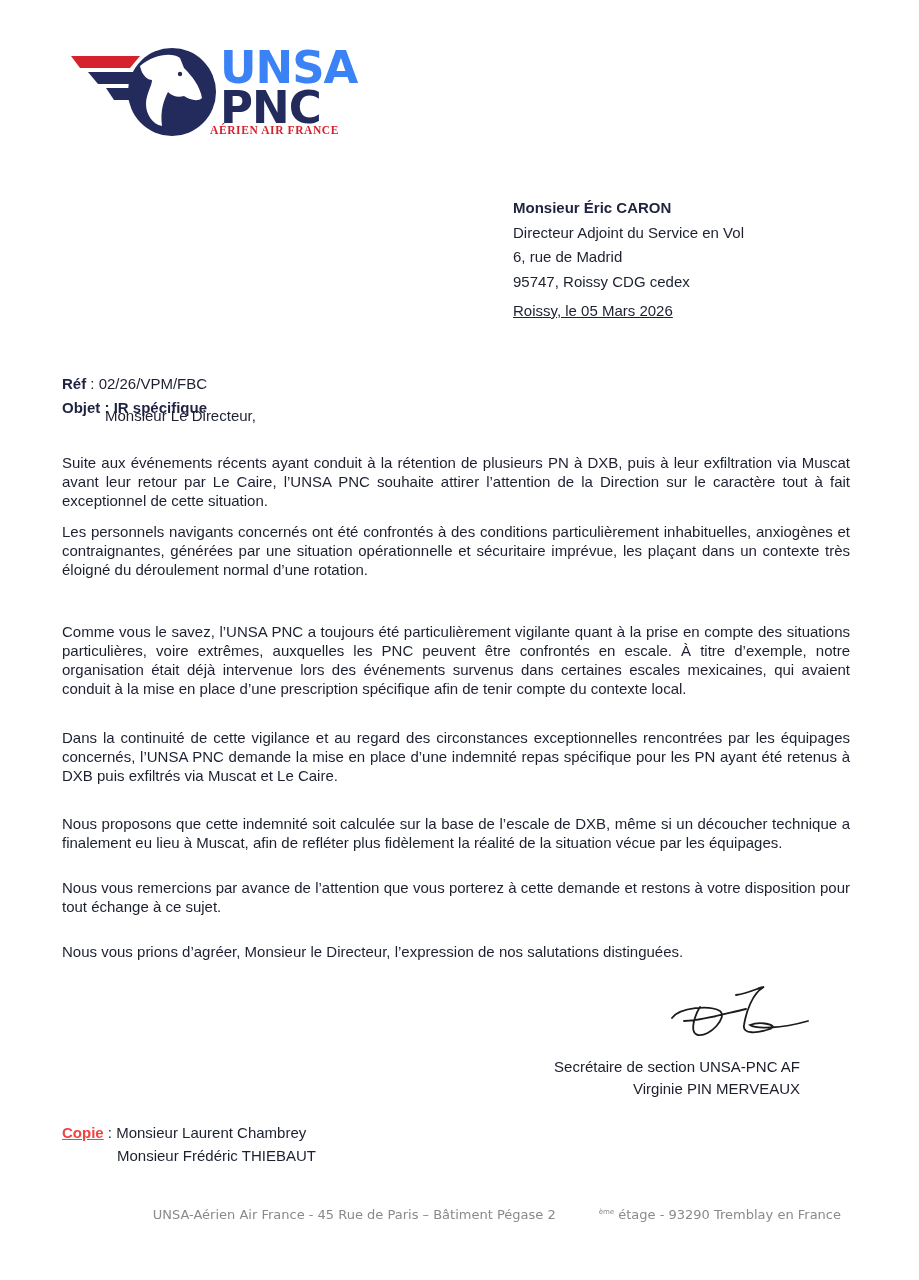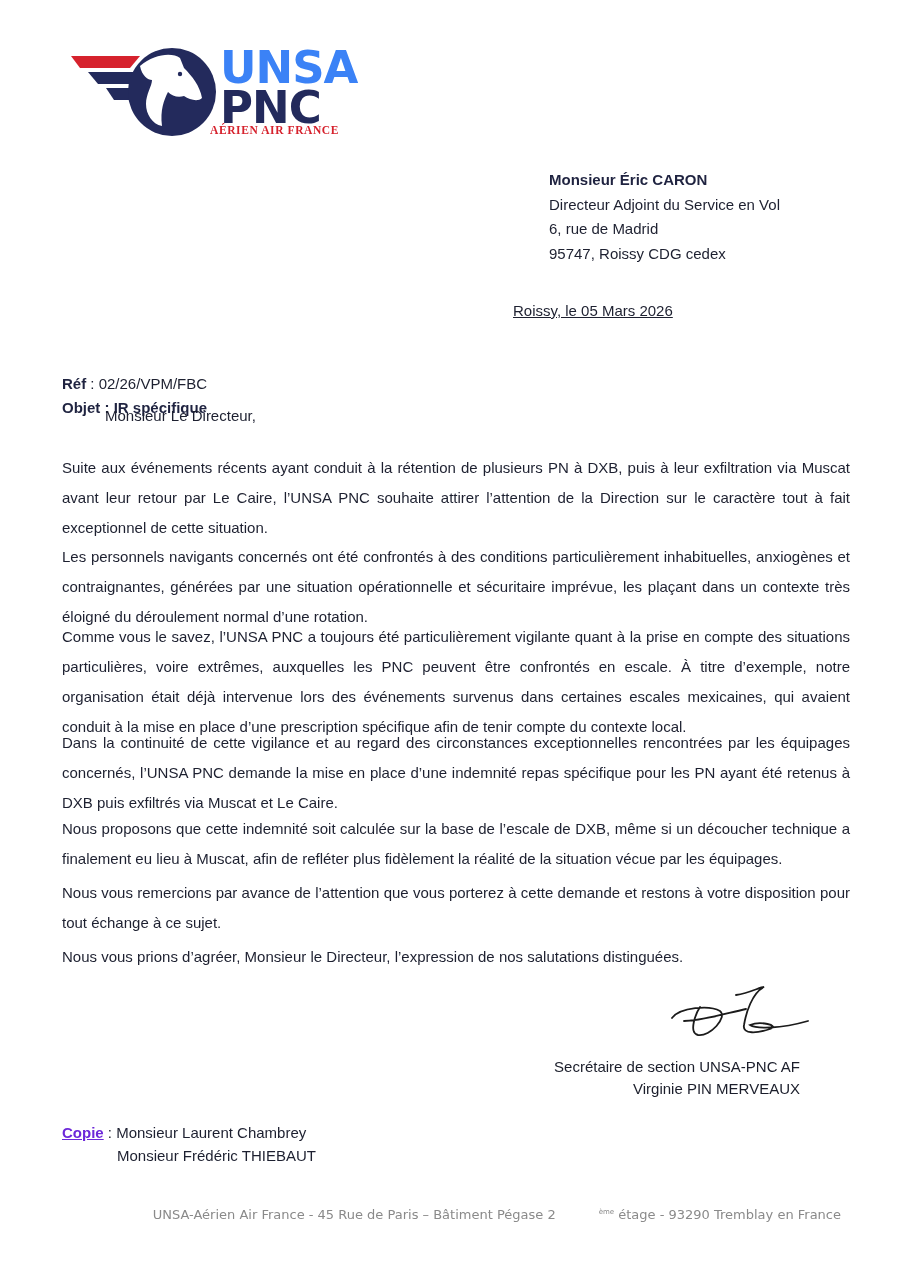--- a/index.html
+++ b/index.html
@@ -9,31 +9,31 @@
   .logo svg { position:absolute; left:0; top:0; }
   .logo-unsa { position:absolute; left:152px; top:-4px; font-family:"DejaVu Sans", sans-serif;
     font-weight:bold; font-size:45px; color:#3b82f6; letter-spacing:-1px; line-height:52px; }
   .logo-pnc { position:absolute; left:152px; top:38px; font-family:"DejaVu Sans", sans-serif;
     font-weight:bold; font-size:45px; color:#232a5c; letter-spacing:-1px; line-height:48px; }
   .logo-sub { position:absolute; left:142px; top:78px; font-family:Liberation Serif, serif;
     font-weight:bold; font-size:11.5px; color:#d6222d; letter-spacing:0.6px; }
 
   .txt { position:absolute; font-size:15px; line-height:21px; color:#1d2030; }
   .bold { font-weight:bold; color:#1f2340; }
-  .addr { left:513px; top:168px;margin-left:36px; }
+  .addr { left:513px; top:196px; }
   .addr div { line-height:24.5px; }
   .date { left:513px; top:300px;text-decoration:underline; }
   .ref { left:62px; top:325px; line-height:24px;margin-top:47px; }
   .greet { left:62px; top:405px;margin-left:43px; }
-  .para { position:absolute; left:62px; width:788px; font-size:15px; line-height:30px;
+  .para { position:absolute; left:62px; width:788px; font-size:15px; line-height:19px;
           text-align:justify; color:#1d2030; }
   .sig { position:absolute; left:560px; top:985px; width:260px; height:60px; }
   .signame { position:absolute; right:119px; top:1056px; text-align:right; font-size:15px; line-height:22px; }
   .copie { left:62px; top:1121px; line-height:23px; }
-  .copie u { font-weight:bold; color:#6d28d9; }
+  .copie u { font-weight:bold; color:#ef4444; }
   .copie .indent { padding-left:55px; }
   .footer { position:absolute; right:78px; top:1203px; text-align:right; font-size:13px;
             line-height:19px; color:#8a8a8a; font-family:"DejaVu Sans", sans-serif; }
   .footer sup { font-size:7px;padding-left:43px; }
 </style>
 </head>
 <body>
 
 <div class="logo">
   <svg width="150" height="96" viewBox="0 0 150 96">
@@ -59,21 +59,21 @@
 <div class="txt date">Roissy, le 05 Mars 2026</div>
 
 <div class="txt ref">
   <div><span class="bold">Réf</span><span> : 02/26/VPM/FBC</span></div>
   <div class="bold">Objet : IR spécifique</div>
 </div>
 
 <div class="txt greet">Monsieur Le Directeur,</div>
 
 <div class="para" style="top:453px">Suite aux événements récents ayant conduit à la rétention de plusieurs PN à DXB, puis à leur exfiltration via Muscat avant leur retour par Le Caire, l’UNSA PNC souhaite attirer l’attention de la Direction sur le caractère tout à fait exceptionnel de cette situation.</div>
-<div class="para" style="top:542px">Les personnels navigants concernés ont été confrontés à des conditions particulièrement inhabituelles, anxiogènes et contraignantes, générées par une situation opérationnelle et sécuritaire imprévue, les plaçant dans un contexte très éloigné du déroulement normal d’une rotation.</div>
+<div class="para" style="top:522px">Les personnels navigants concernés ont été confrontés à des conditions particulièrement inhabituelles, anxiogènes et contraignantes, générées par une situation opérationnelle et sécuritaire imprévue, les plaçant dans un contexte très éloigné du déroulement normal d’une rotation.</div>
 <div class="para" style="top:622px">Comme vous le savez, l’UNSA PNC a toujours été particulièrement vigilante quant à la prise en compte des situations particulières, voire extrêmes, auxquelles les PNC peuvent être confrontés en escale. À titre d’exemple, notre organisation était déjà intervenue lors des événements survenus dans certaines escales mexicaines, qui avaient conduit à la mise en place d’une prescription spécifique afin de tenir compte du contexte local.</div>
 <div class="para" style="top:728px">Dans la continuité de cette vigilance et au regard des circonstances exceptionnelles rencontrées par les équipages concernés, l’UNSA PNC demande la mise en place d’une indemnité repas spécifique pour les PN ayant été retenus à DXB puis exfiltrés via Muscat et Le Caire.</div>
 <div class="para" style="top:814px">Nous proposons que cette indemnité soit calculée sur la base de l’escale de DXB, même si un découcher technique a finalement eu lieu à Muscat, afin de refléter plus fidèlement la réalité de la situation vécue par les équipages.</div>
 <div class="para" style="top:878px">Nous vous remercions par avance de l’attention que vous porterez à cette demande et restons à votre disposition pour tout échange à ce sujet.</div>
 <div class="para" style="top:942px">Nous vous prions d’agréer, Monsieur le Directeur, l’expression de nos salutations distinguées.</div>
 
 <div class="sig">
   <svg width="260" height="60" viewBox="0 0 260 60">
     <path d="M112,33 C120,22 150,20 160,26 C168,32 150,52 138,50 C128,48 136,28 140,22 M124,36 C140,36 160,30 186,24 M176,10 C190,8 200,2 204,2 C192,8 186,28 184,40 C182,50 198,48 210,44 C220,40 200,36 190,40 C196,44 220,44 248,36" fill="none" stroke="#1b1b1b" stroke-width="1.8" stroke-linecap="round"></path>
   </svg>

